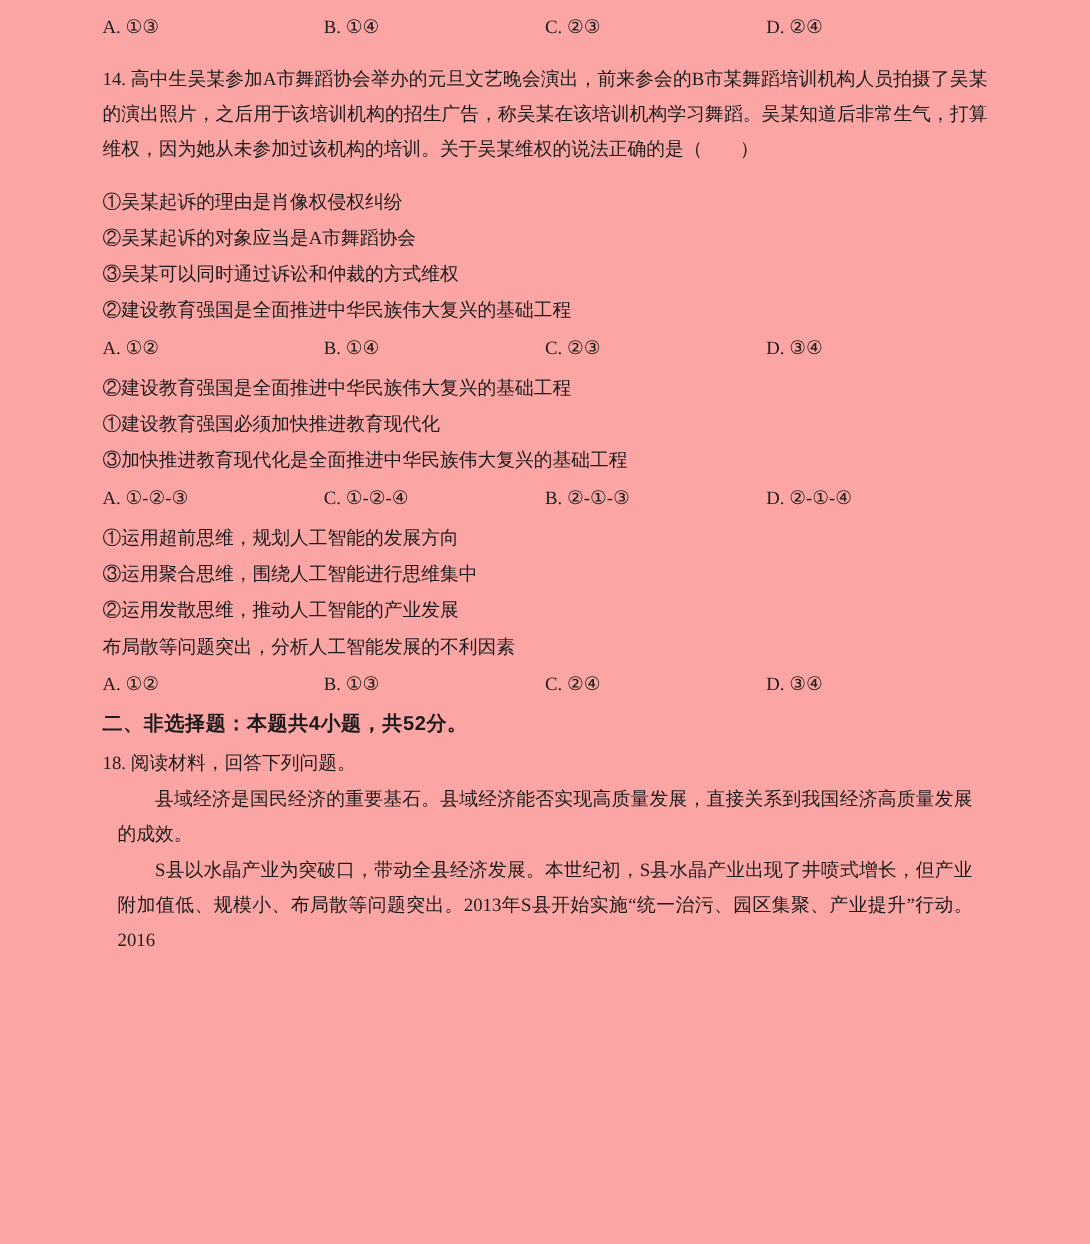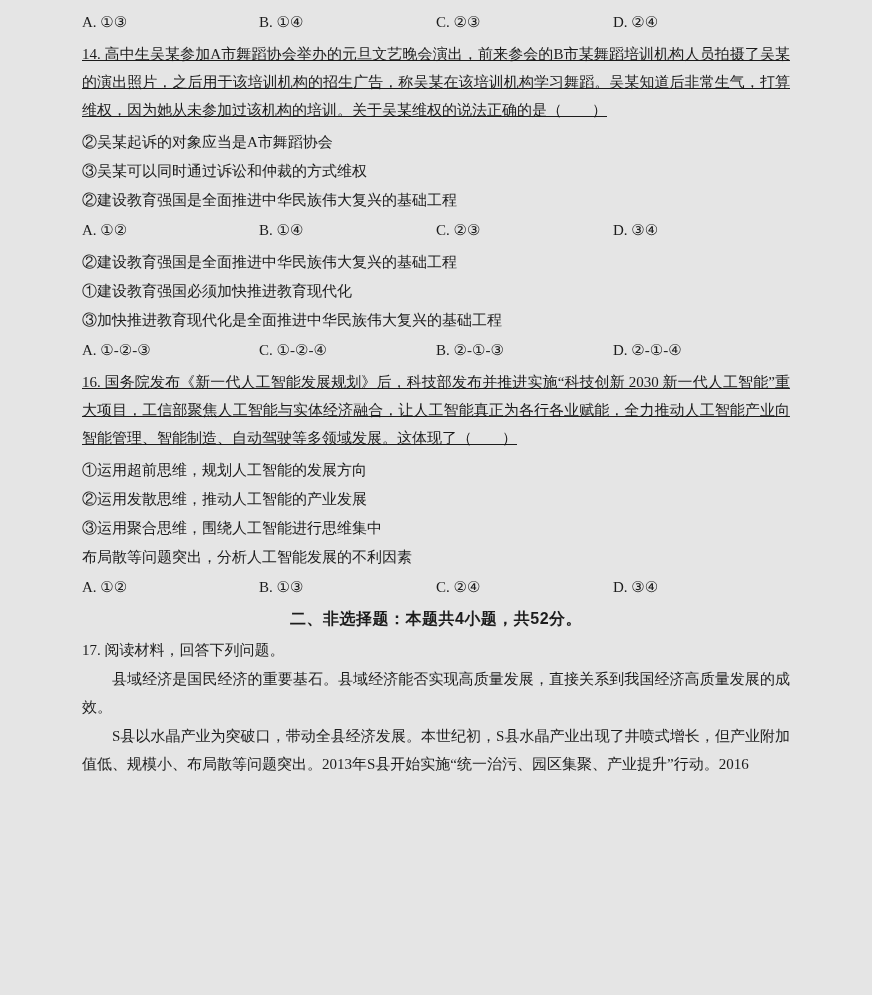--- a/index.html
+++ b/index.html
@@ -13,78 +13,77 @@
     overflow: hidden;
   }
   .page {
     box-sizing: border-box;
     width: 872px;
     height: 995px;
     padding: 8px 82px 0 82px;
     font-family: "Liberation Serif", "DejaVu Serif", serif;
     font-size: 15px;
     color: #1c1c1c;
-    background: #e5e5e5;
+    background: #fca5a5;
   }
   p { margin: 0; }
   .opts-row {
     display: flex;
     line-height: 28px;
     margin: 0 0 4px 0;
   }
   .opt {
     flex: 0 0 25%;
     white-space: nowrap;
   }
   .stem {
     line-height: 28px;
     text-align: justify;
-    margin: 4px 0;
-    text-decoration: underline;
+    margin: 14px 0;
   }
   .item {
     line-height: 28px;
     margin: 1px 0;
   }
   .question { margin: 2px 0 2px 0; }
   .question .opts-row { margin: 2px 0 4px 0; }
   .section-header {
     font-family: "Liberation Sans", "DejaVu Sans", sans-serif;
     font-size: 16px;
     font-weight: bold;
     line-height: 28px;
     margin: 3px 0 3px 0;
     letter-spacing: 0.5px;
-    text-align: center;
   }
   .q17-intro {
     line-height: 28px;
     margin: 1px 0;
   }
   .material {
     line-height: 28px;
     text-indent: 2em;
     text-align: justify;
-    margin: 1px 0;
+    margin: 1px 12px;
   }
 </style>
 </head>
 <body>
 
 <div class="page">
 
   <div class="opts-row">
     <span class="opt">A. ①③</span>
     <span class="opt">B. ①④</span>
     <span class="opt">C. ②③</span>
     <span class="opt">D. ②④</span>
   </div>
 
   <section class="question">
     <p class="stem">14. 高中生吴某参加A市舞蹈协会举办的元旦文艺晚会演出，前来参会的B市某舞蹈培训机构人员拍摄了吴某的演出照片，之后用于该培训机构的招生广告，称吴某在该培训机构学习舞蹈。吴某知道后非常生气，打算维权，因为她从未参加过该机构的培训。关于吴某维权的说法正确的是（　　）</p>
+    <p class="item">①吴某起诉的理由是肖像权侵权纠纷</p>
     <p class="item">②吴某起诉的对象应当是A市舞蹈协会</p>
     <p class="item">③吴某可以同时通过诉讼和仲裁的方式维权</p>
     <p class="item">②建设教育强国是全面推进中华民族伟大复兴的基础工程</p>
     <div class="opts-row">
       <span class="opt">A. ①②</span>
       <span class="opt">B. ①④</span>
       <span class="opt">C. ②③</span>
       <span class="opt">D. ③④</span>
     </div>
   </section>
@@ -95,34 +94,33 @@
     <p class="item">③加快推进教育现代化是全面推进中华民族伟大复兴的基础工程</p>
     <div class="opts-row">
       <span class="opt">A. ①-②-③</span>
       <span class="opt">C. ①-②-④</span>
       <span class="opt">B. ②-①-③</span>
       <span class="opt">D. ②-①-④</span>
     </div>
   </section>
 
   <section class="question">
-    <p class="stem">16. 国务院发布《新一代人工智能发展规划》后，科技部发布并推进实施“科技创新 2030 新一代人工智能”重大项目，工信部聚焦人工智能与实体经济融合，让人工智能真正为各行各业赋能，全力推动人工智能产业向智能管理、智能制造、自动驾驶等多领域发展。这体现了（　　）</p>
     <p class="item">①运用超前思维，规划人工智能的发展方向</p>
+    <p class="item">③运用聚合思维，围绕人工智能进行思维集中</p>
     <p class="item">②运用发散思维，推动人工智能的产业发展</p>
-    <p class="item">③运用聚合思维，围绕人工智能进行思维集中</p>
     <p class="item">布局散等问题突出，分析人工智能发展的不利因素</p>
     <div class="opts-row">
       <span class="opt">A. ①②</span>
       <span class="opt">B. ①③</span>
       <span class="opt">C. ②④</span>
       <span class="opt">D. ③④</span>
     </div>
   </section>
 
   <p class="section-header">二、非选择题：本题共4小题，共52分。</p>
 
   <section class="question">
-    <p class="q17-intro">17. 阅读材料，回答下列问题。</p>
+    <p class="q17-intro">18. 阅读材料，回答下列问题。</p>
     <p class="material">县域经济是国民经济的重要基石。县域经济能否实现高质量发展，直接关系到我国经济高质量发展的成效。</p>
     <p class="material">S县以水晶产业为突破口，带动全县经济发展。本世纪初，S县水晶产业出现了井喷式增长，但产业附加值低、规模小、布局散等问题突出。2013年S县开始实施“统一治污、园区集聚、产业提升”行动。2016</p>
   </section>
 
 </div>
 
 </body></html>

